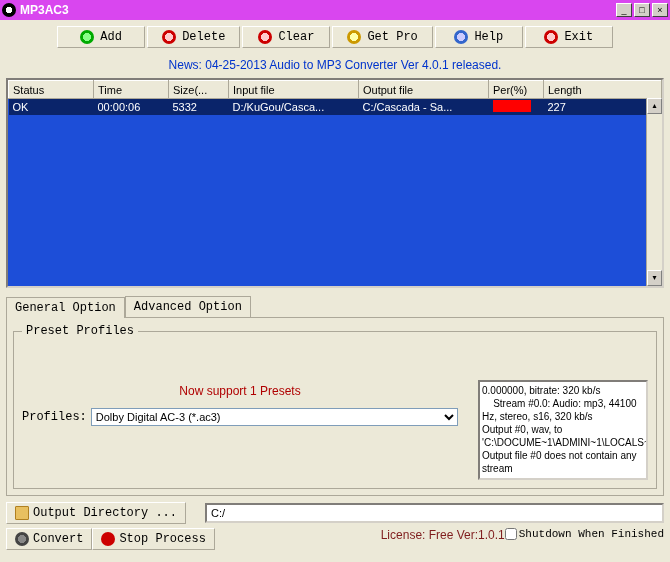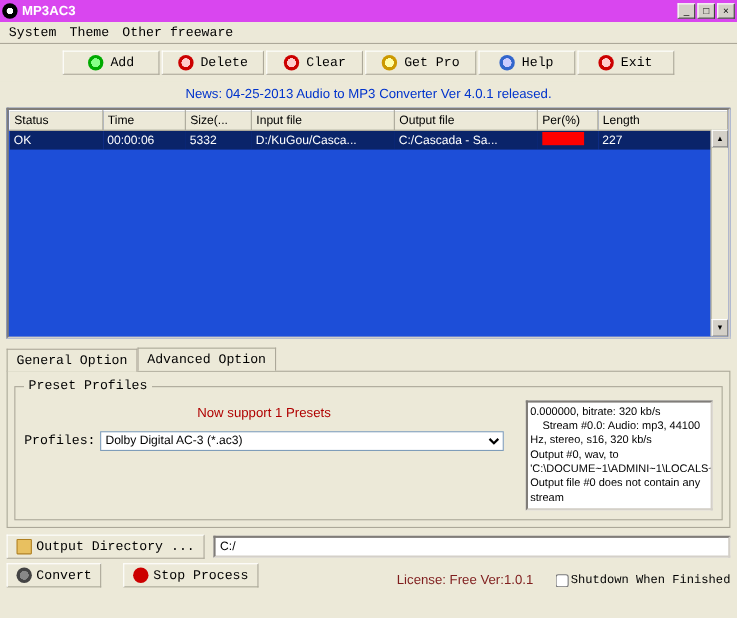--- a/index.html
+++ b/index.html
@@ -28,60 +28,55 @@
 tr.selected { background: #0a246a; }
 .perbar { display: inline-block; width: 38px; height: 12px; background: #ff0000; }
 .vscroll { position: absolute; right: 0; top: 18px; bottom: 0; width: 16px; background: #ece9d8; border-left: 1px solid #aca899; }
 .vscroll .sbtn { height: 16px; background: #d4d0c8; border: 1px solid #fff; border-right-color: #808080; border-bottom-color: #808080; font-size: 8px; text-align: center; line-height: 14px; }
 .tabs { margin: 8px 6px 0; display: flex; }
 .tab { padding: 3px 8px; border: 1px solid #aca899; border-bottom: none; background: #ece9d8; font-family: "Courier New", monospace; font-size: 12px; cursor: pointer; margin-right: 0; }
 .tab.active { background: #ece9d8; position: relative; top: 1px; }
 .tabpanel { margin: 0 6px; border: 1px solid #aca899; background: #ece9d8; padding: 6px; }
 fieldset { border: 1px solid #aca899; padding: 6px 8px 8px; position: relative; }
 legend { font-family: "Courier New", monospace; font-size: 12px; padding: 0 4px; }
-.presetrow { display: flex; gap: 20px; }
+.presetrow { display: flex; gap: 20px; margin-top: 36px; }
 .presetleft { flex: 1; }
 .presettitle { color: #b00000; text-align: center; padding: 4px 0 10px; font-size: 12px; }
 .formrow { display: flex; align-items: center; gap: 4px; margin-bottom: 14px; font-family: "Courier New", monospace; font-size: 12px; }
 .formrow label { min-width: 50px; }
 select { flex: 1; font-size: 11px; border: 1px solid #7f9db9; background: #fff; height: 18px; }
 .logbox { width: 170px; height: 100px; border: 2px inset #d4d0c8; background: #fff; font-size: 10px; padding: 2px; overflow: hidden; line-height: 1.3; white-space: pre-wrap; }
-.bottombar { margin: 6px 6px 0; display: flex; align-items: center; gap: 8px; }
+.bottombar { margin: 6px 6px 0; display: flex; align-items: center; gap: 19px; }
 .btn { display: flex; align-items: center; gap: 4px; padding: 3px 8px; border: 1px solid #fff; border-right-color: #aca899; border-bottom-color: #aca899; background: #ece9d8; cursor: pointer; font-family: "Courier New", monospace; font-size: 12px; }
 .btn-icon { width: 14px; height: 14px; display: inline-block; }
 .ic-folder { background: #e8c060; border: 1px solid #b08020; border-radius: 1px; }
 .ic-gear { background: radial-gradient(circle, #888 40%, #444 42%); border-radius: 50%; }
 .ic-stop { background: #c00; border-radius: 50%; }
 .pathinput { flex: 1; border: 2px inset #d4d0c8; background: #fff; padding: 2px 4px; height: 20px; font-size: 11px; }
-.statusbar { margin: 4px 6px 0; display: flex; align-items: flex-end; gap: 20px; }
+.statusbar { margin: 4px 6px 0; display: flex; align-items: flex-start; gap: 0; }
 .license { color: #7f1d1d; font-size: 12px; margin-left: auto; }
 .chk { display: flex; align-items: center; gap: 2px; font-family: "Courier New", monospace; font-size: 11px; }
 .chk input { width: 12px; height: 12px; }
 .outer { background: #ece9d8; height: 542px; }
 </style>
 </head>
 <body>
 
 <div class="titlebar">
   <span class="icon"></span>
   <span class="title">MP3AC3</span>
   <div class="winbtns">
     <div class="winbtn">_</div>
     <div class="winbtn">□</div>
     <div class="winbtn">×</div>
   </div>
 </div>
 
 <div class="outer">
 
-<div class="menubar">
-  <span class="menuitem">System</span>
-  <span class="menuitem">Theme</span>
-  <span class="menuitem">Other freeware</span>
-</div>
 
 <div class="toolbar">
   <div class="tbutton">
         <span class="tbutton-icon ic-add"></span>
         <span>Add</span>
       </div>
   <div class="tbutton">
         <span class="tbutton-icon ic-del"></span>
         <span>Delete</span>
       </div>

